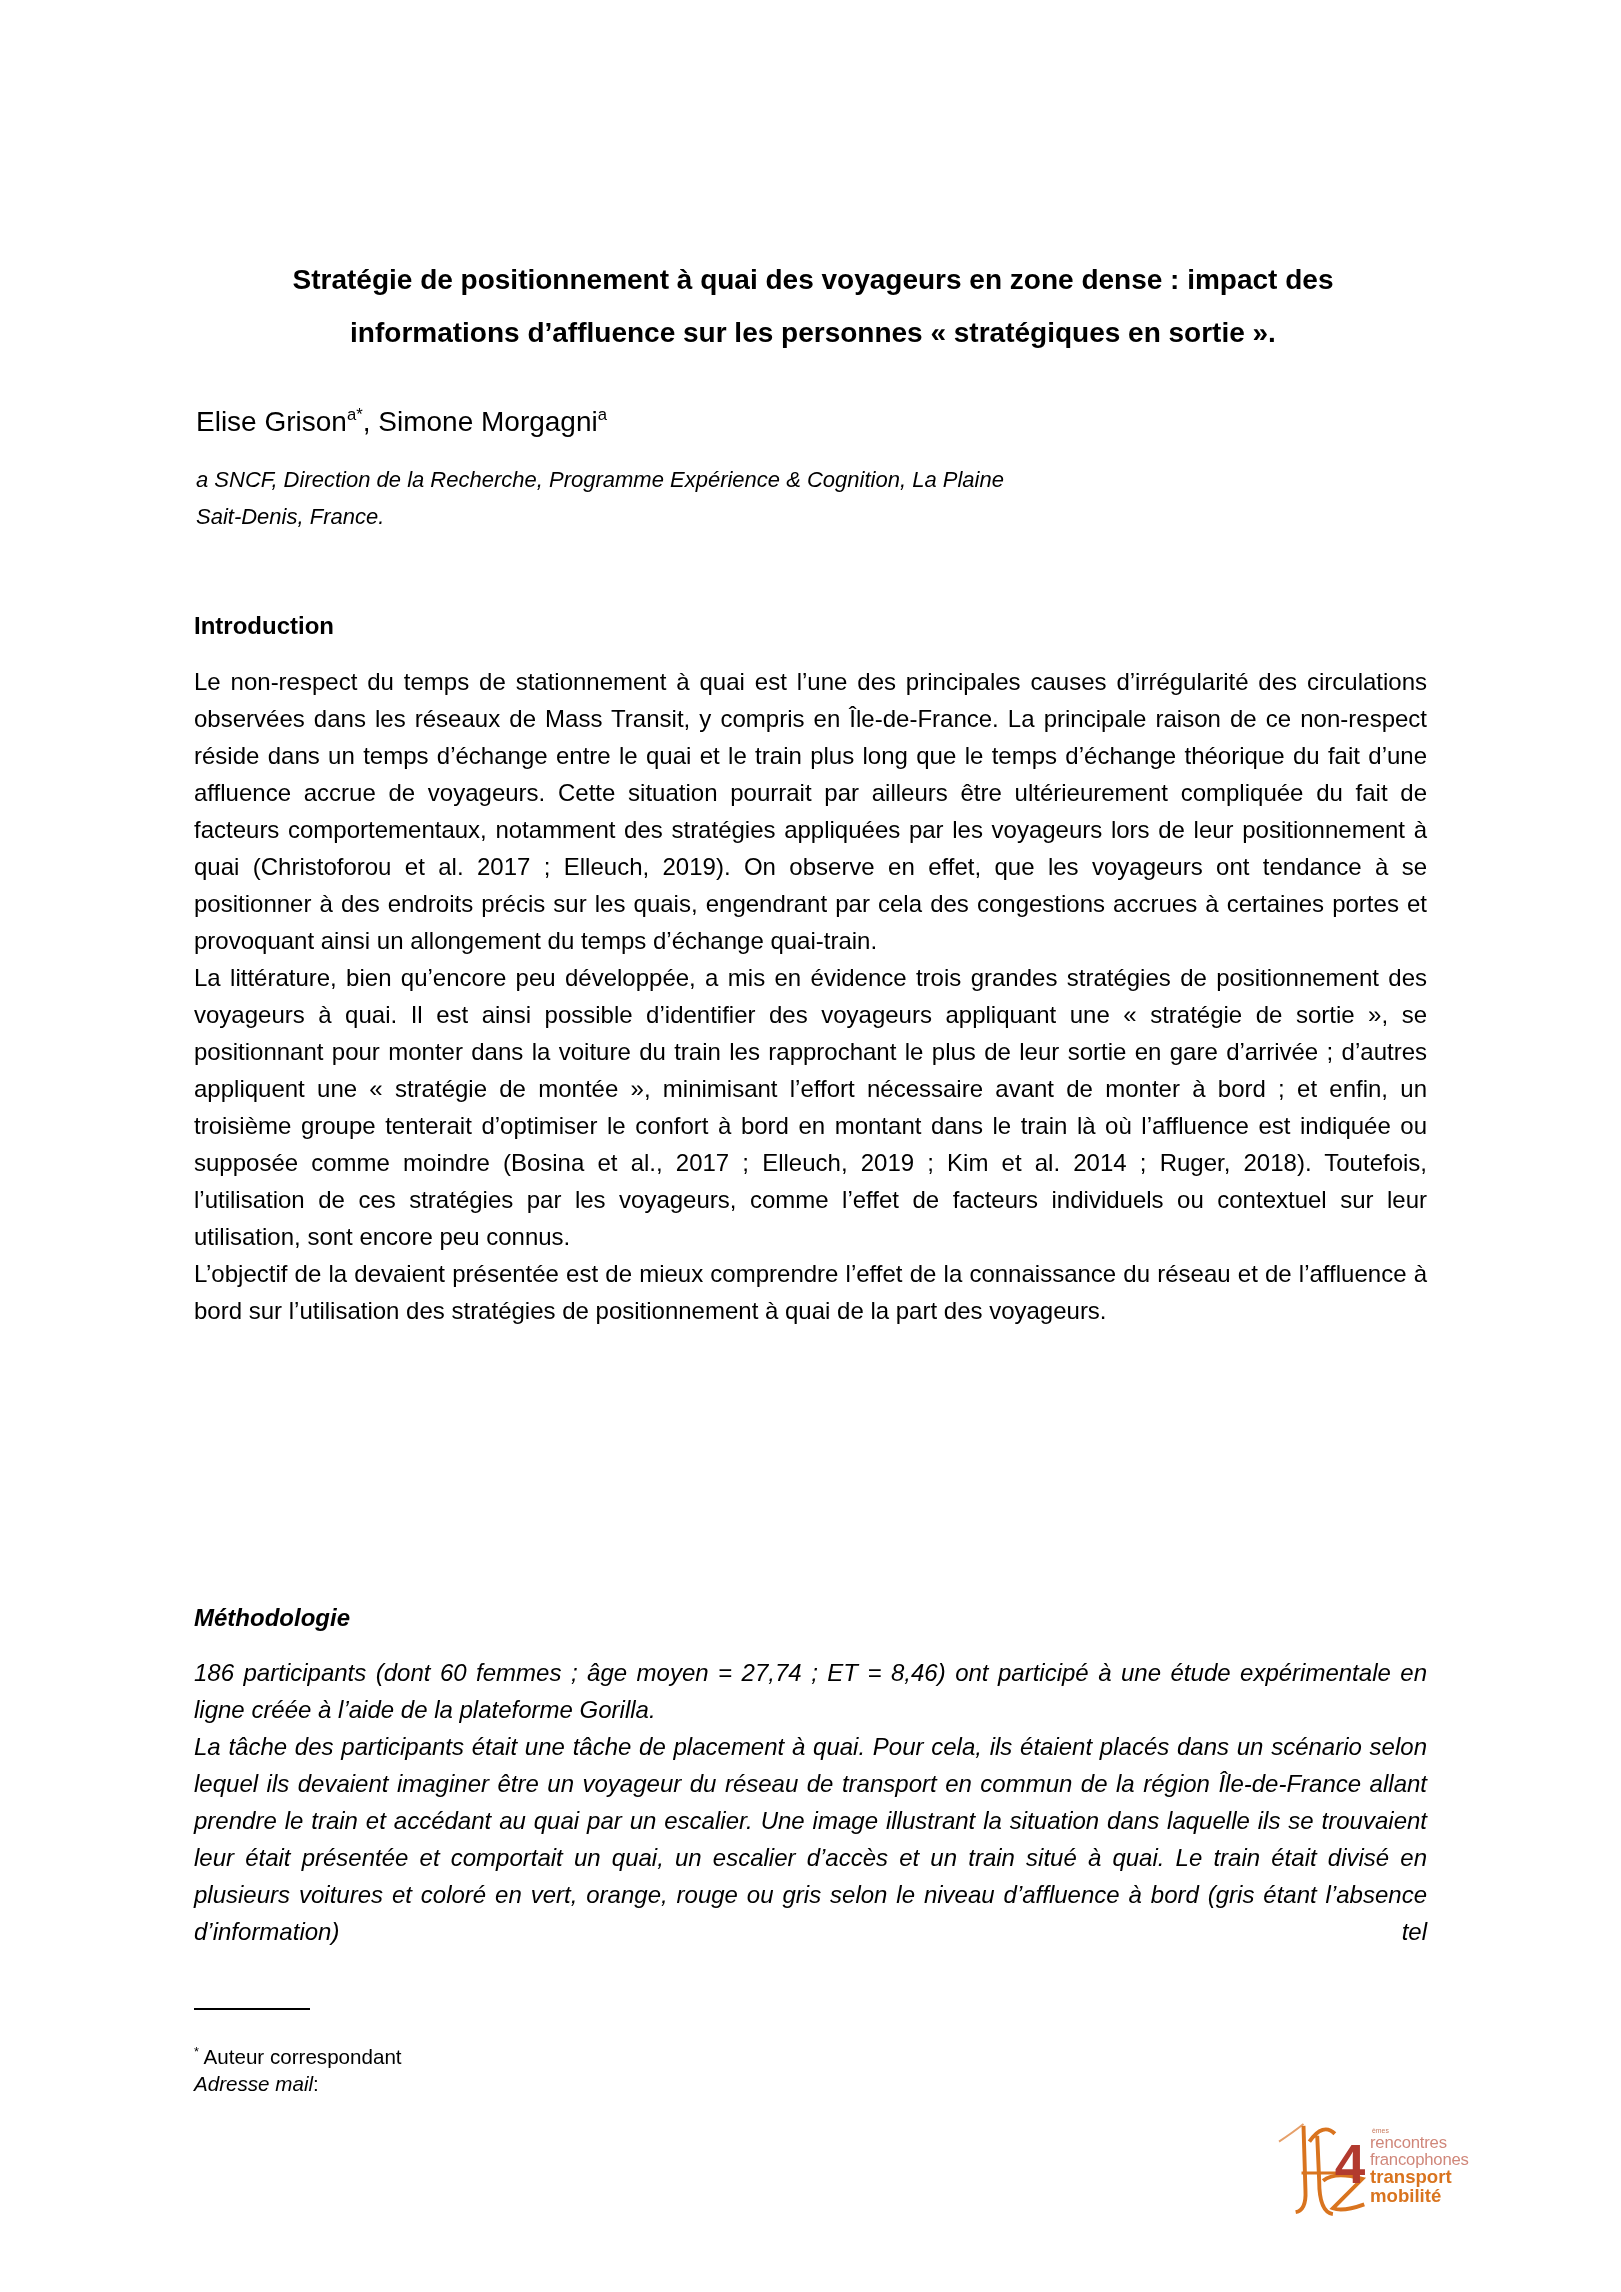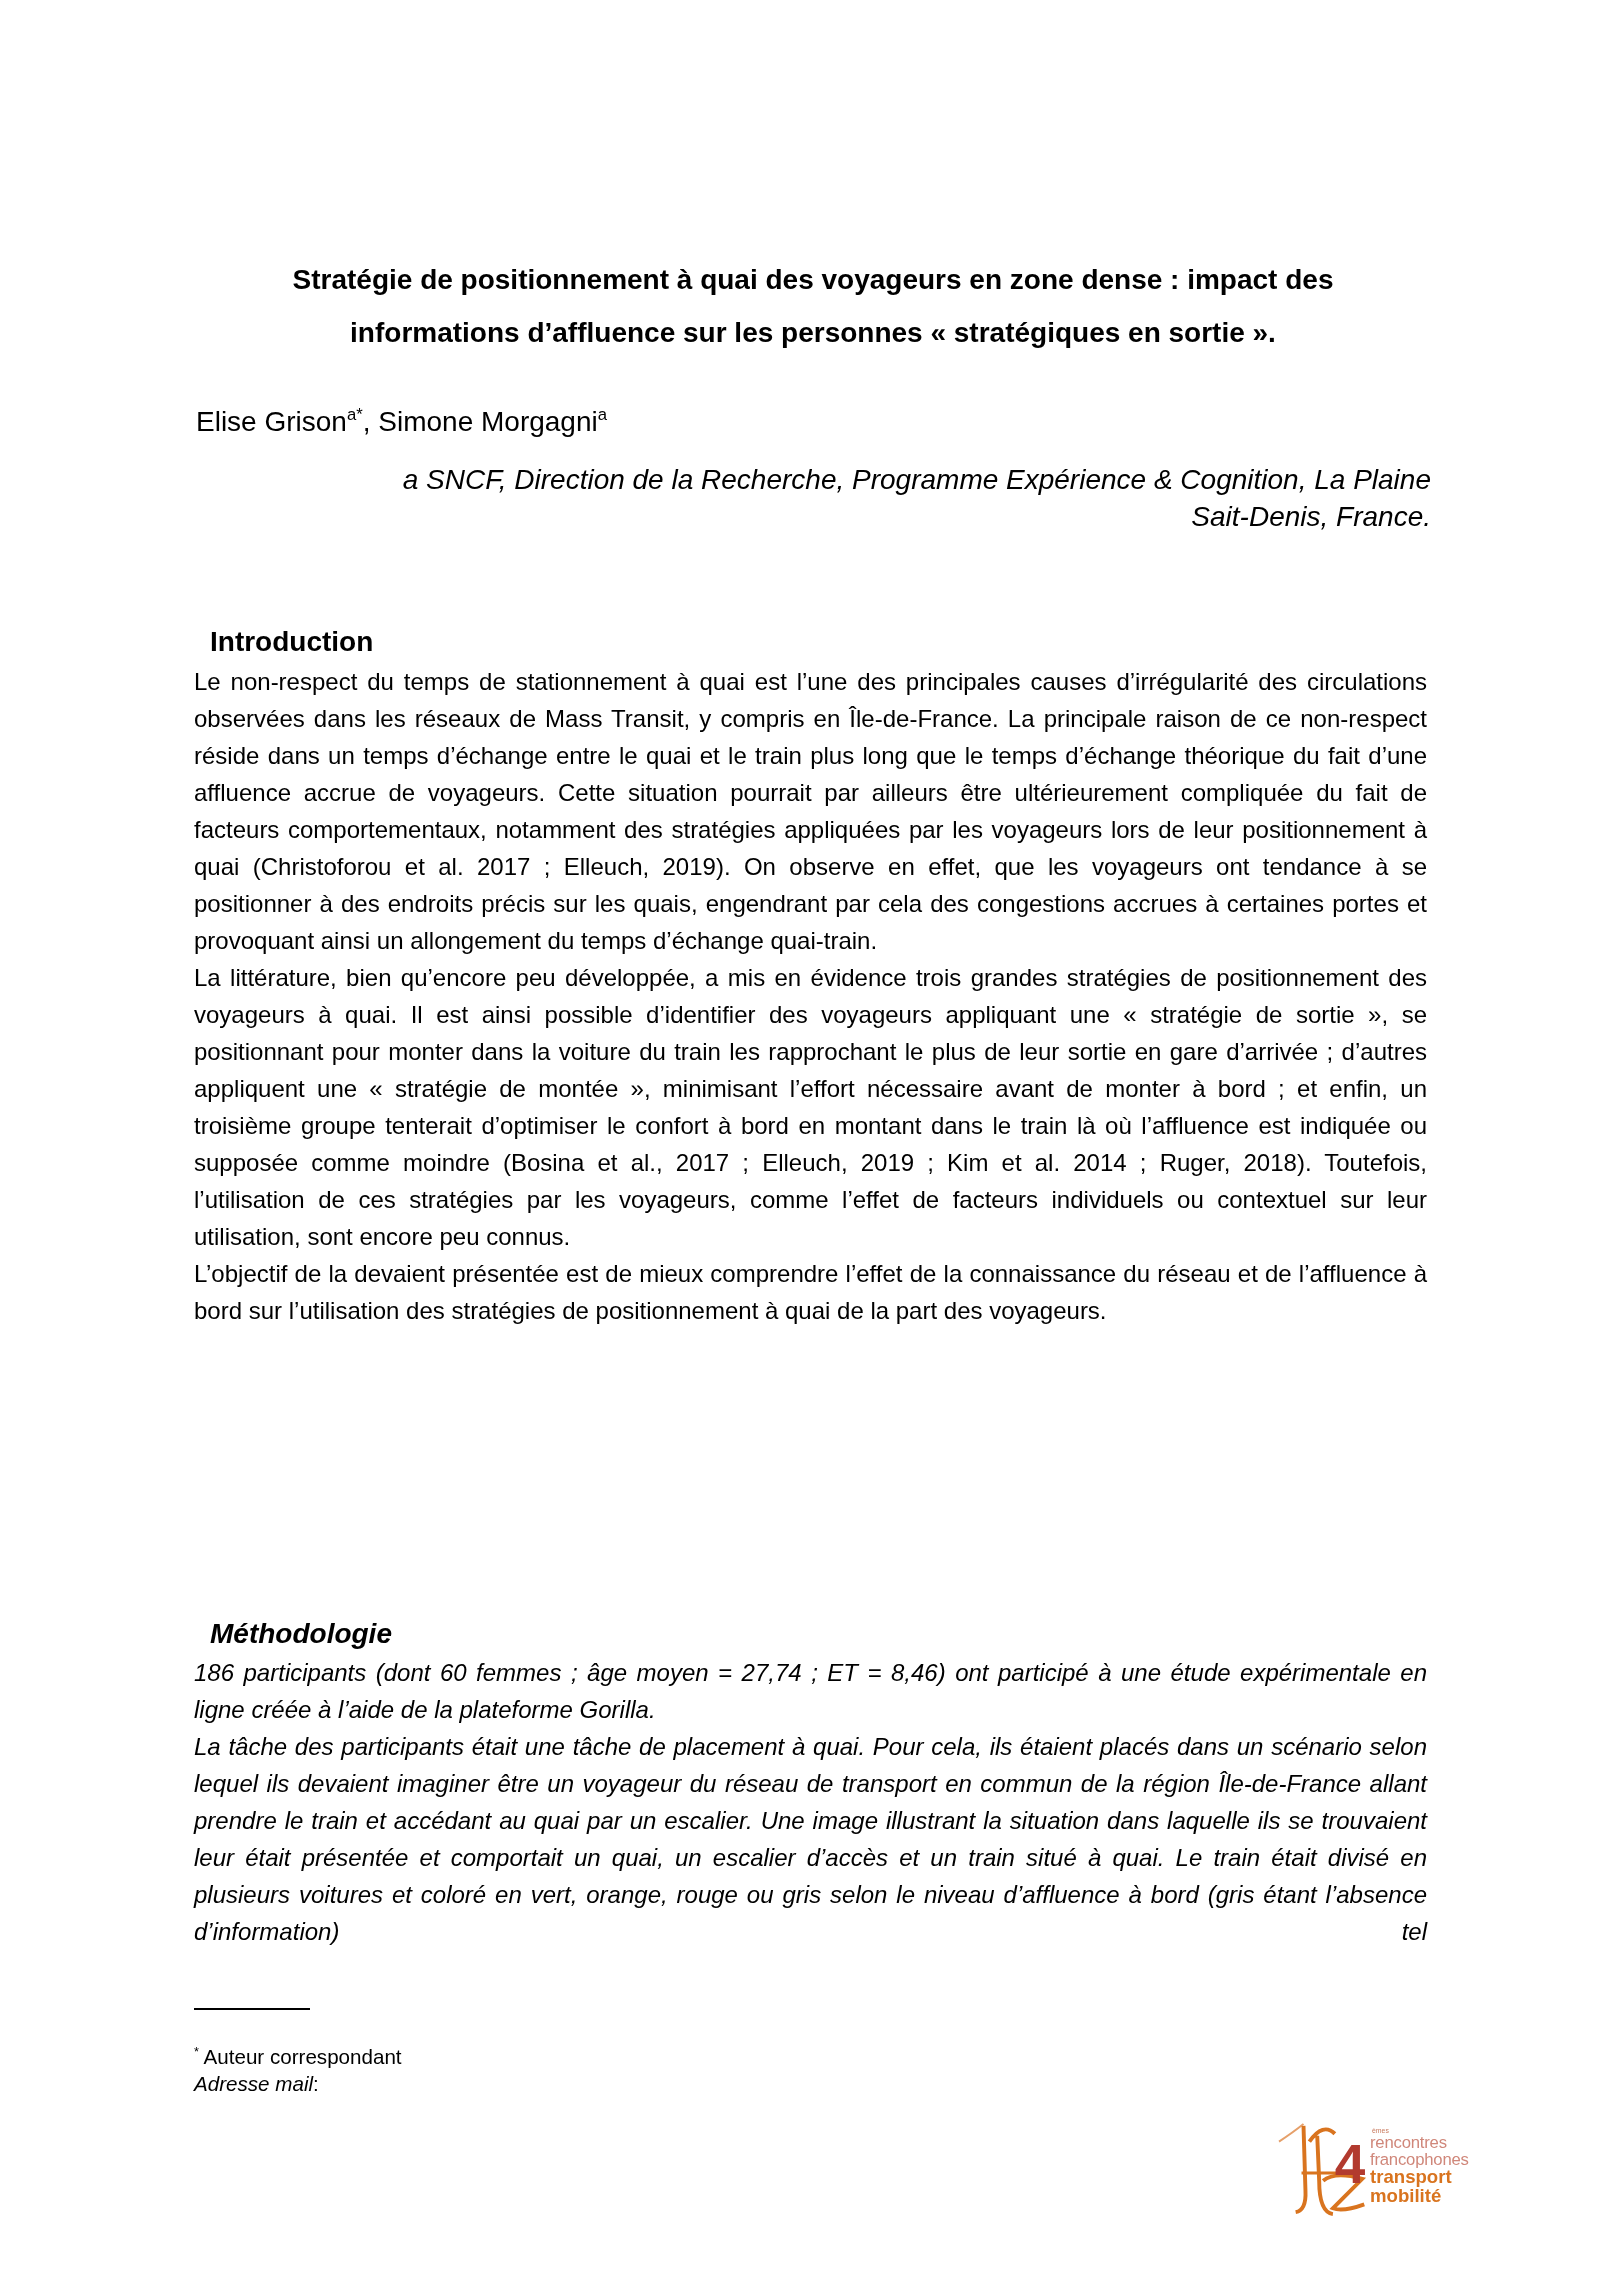--- a/index.html
+++ b/index.html
@@ -44,32 +44,32 @@
     .authors sup {
       font-size: 16.7px;
       vertical-align: 10.8px;
       line-height: 0;
     }
     .affiliation {
       position: absolute;
       left: 196px;
       width: 1235px;
       top: 461px;
-      text-align: right;
-      font-size: 28px;
+      text-align: left;
+      font-size: 22px;
       font-style: italic;
       line-height: 37px;
     }
     .section-heading {
       position: absolute;
       left: 194px;
       font-weight: bold;
-      font-size: 28px;
+      font-size: 24px;
       line-height: 35px;
-      margin: 16px;
+      margin: 0;
     }
     .body-block {
       position: absolute;
       left: 194px;
       width: 1233px;
       font-size: 24px;
       line-height: 37px;
       text-align: justify;
     }
     .body-block p {

